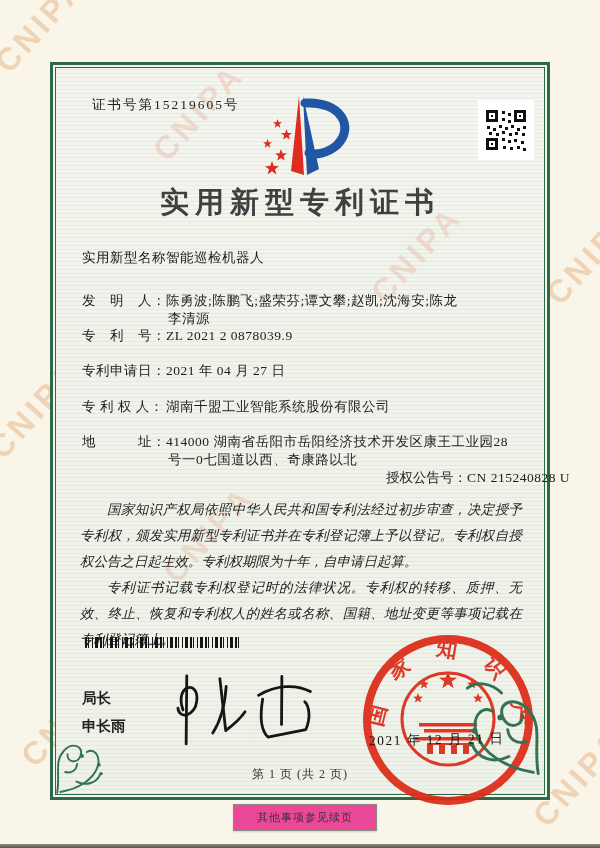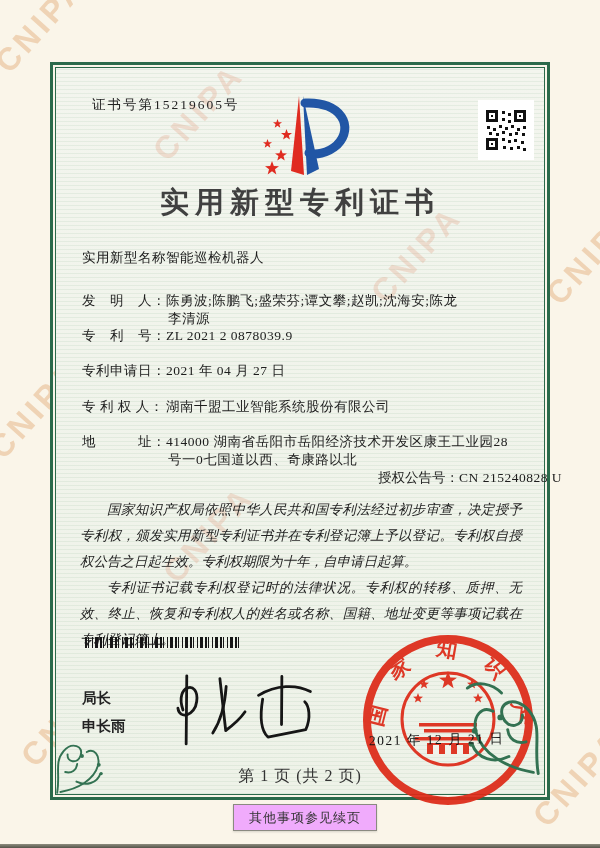--- a/index.html
+++ b/index.html
@@ -34,42 +34,42 @@
   .cert-no { position:absolute; left:92px; top:96px; font-size:13.5px; letter-spacing:2px; color:#222; }
   .qr-wrap { position:absolute; left:478px; top:100px; width:56px; height:60px; background:#fff;
     display:flex; align-items:center; justify-content:center; }
   .logo { position:absolute; left:243px; top:91px; }
   .title { position:absolute; left:0; right:0; top:183px; margin:0; text-align:center;
     font-size:29px; font-weight:bold; letter-spacing:6px; color:#404040; }
   .frow { position:absolute; left:82px; font-size:13.5px; white-space:nowrap; }
   .flabel { display:inline-block; width:84px; letter-spacing:0.5px; }
   .fvalue { letter-spacing:0.5px;margin-top:44px; }
   .cont-line { position:absolute; left:168px; font-size:13.5px; letter-spacing:0.5px; }
-  .grant2 { position:absolute; left:296px; top:0; }
+  .grant2 { position:absolute; left:304px; top:0; }
   .body-text { position:absolute; left:80px; top:497px; width:442px;
     font-size:13.5px; line-height:26px; text-align:justify; font-style:italic; color:#222; }
   .body-text p { margin:0; text-indent:2em; }
   .barcode { position:absolute; left:85px; top:637px; width:157px; height:11px;
     background:
       repeating-linear-gradient(90deg,#161616 0 2px,rgba(0,0,0,0) 2px 3px,#161616 3px 4px,rgba(0,0,0,0) 4px 7px,#161616 7px 8px,rgba(0,0,0,0) 8px 10px,#161616 10px 13px,rgba(0,0,0,0) 13px 15px); }
   .director { position:absolute; left:82px; top:689px; font-size:14.5px; font-weight:bold;
     font-family:"Liberation Sans","DejaVu Sans",sans-serif; color:#222; }
   .director div { margin-bottom:9px; }
   .signature { position:absolute; left:155px; top:668px; transform:rotate(-2deg); }
   .seal { position:absolute; left:355px; top:627px; opacity:0.93; }
   .seal-date { position:absolute; left:369px; top:731px; font-size:13.5px; letter-spacing:1.5px;
     color:#131313; z-index:6; transform:rotate(-1deg); }
   .flourish { position:absolute; z-index:3; }
   .flourish.fl-left { left:53px; top:724px; }
   .flourish.fl-right { left:432px; top:680px; transform:scale(-1.25,1.25); transform-origin:center; }
-  .page-info { position:absolute; left:0; right:0; top:766px; text-align:center; font-size:16px; letter-spacing:1px; color:#333; }
+  .page-info { position:absolute; left:0; right:0; top:766px; text-align:center; font-size:12px; letter-spacing:1px; color:#333; }
   .tab { position:absolute; left:233px; top:804px; width:142px; height:25px; z-index:5;
-    background:#f0abfc; border:1px solid #8a8a80; box-shadow:0 1px 2px rgba(0,0,0,0.15);
+    background:#ec4899; border:1px solid #8a8a80; box-shadow:0 1px 2px rgba(0,0,0,0.15);
     display:flex; align-items:center; justify-content:center;
-    font-size:13px; letter-spacing:1px; color:#333; }
+    font-size:11px; letter-spacing:1px; color:#333; }
   .bottom-edge { position:absolute; left:0; bottom:0; width:100%; height:4px;
     background:linear-gradient(#8d8c7e,#55544a); z-index:6; }
 </style>
 </head>
 <body>
 
 <div class="page">
 
   <span class="wm" style="left:-18px; top:6px;">CNIPA</span>
   <span class="wm" style="left:-24px; top:392px;">CNIPA</span>

